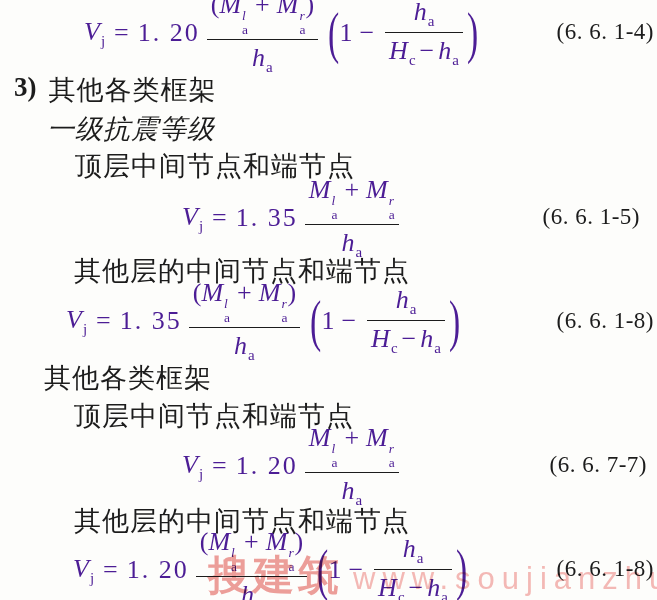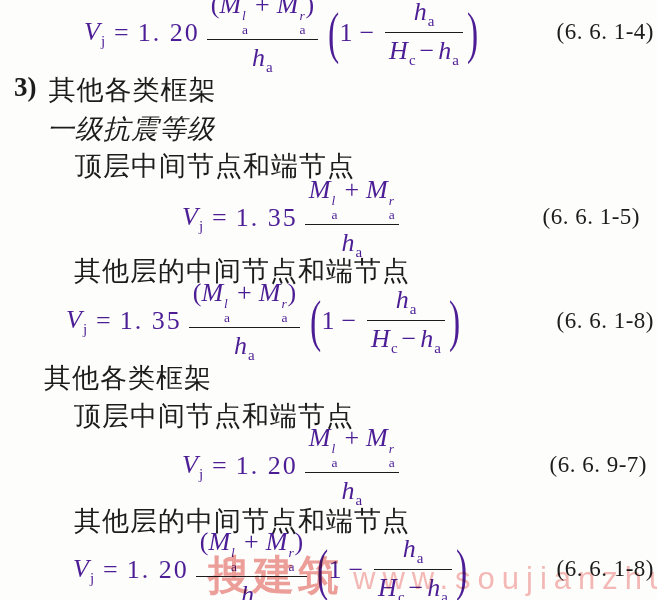--- a/index.html
+++ b/index.html
@@ -214,21 +214,21 @@
     <span class="num"><span class="it">M</span><span class="ss">
           <span class="sp">l</span>
           <span class="sb">a</span>
         </span><span class="op">+</span><span class="it">M</span><span class="ss">
           <span class="sp">r</span>
           <span class="sb">a</span>
         </span></span>
     <span class="den"><span class="it">h</span><span class="sbi">a</span></span>
   </span>
 </div>
-<div class="eqnum" style="right:10px; top:452px;">(6. 6. 9-7)</div>
+<div class="eqnum" style="right:10px; top:452px;">(6. 6. 7-7)</div>
 
 <div class="cn" style="left:74px; top:503px;">其他层的中间节点和端节点</div>
 
 <div class="formula" style="left:73px; top:539px; height:62px;">
   <span class="atom"><span class="it">V</span><span class="sbi">j</span></span>
   <span class="eqsign">=</span>
   <span class="coeff">1. 20</span>
   <span class="frac">
     <span class="num"><span>(</span><span class="it">M</span><span class="ss">
           <span class="sp">l</span>

